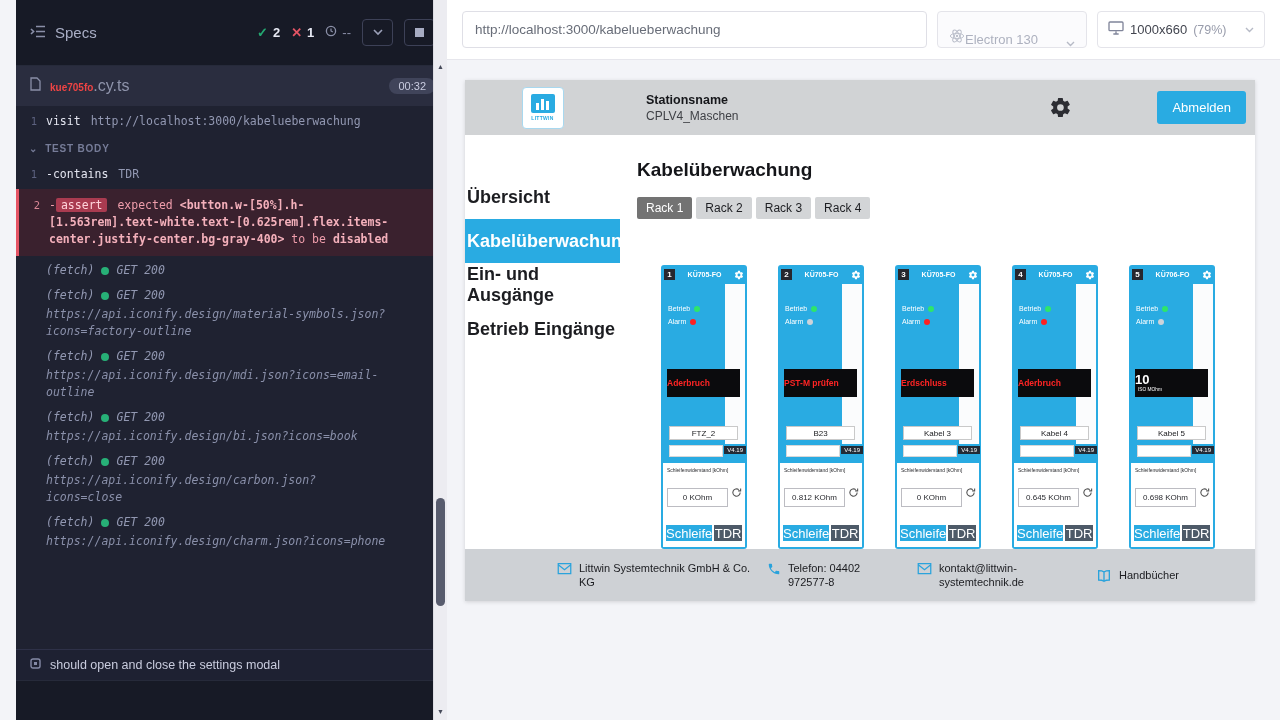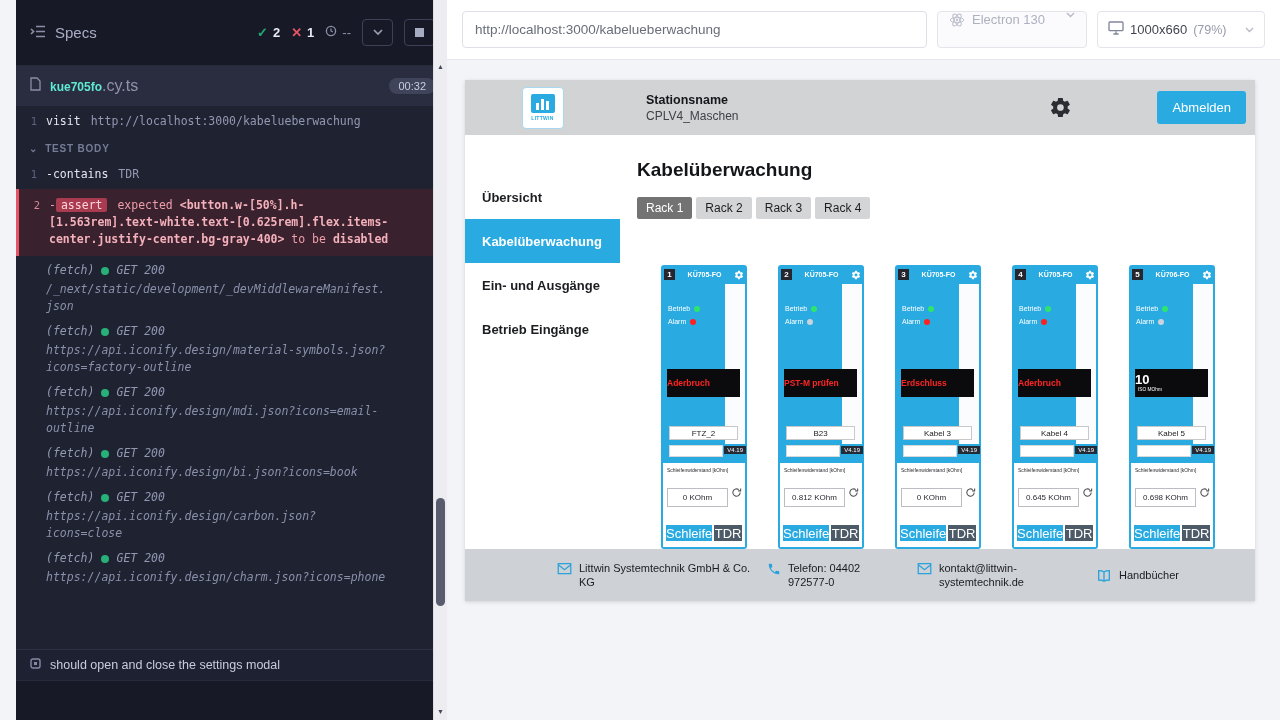--- a/index.html
+++ b/index.html
@@ -10,21 +10,21 @@
 .cy-header{height:66px;min-height:66px;background:#171a26;display:flex;align-items:center;padding:0 14px;gap:8px;border-bottom:1px solid #262a3a}
 .specs-btn{display:flex;align-items:center;gap:9px;color:#a9aec5;font-size:15px;cursor:pointer}
 .cy-stats{margin-left:auto;display:flex;align-items:center;gap:11px}
 .stat{display:flex;align-items:center;gap:5px;font-size:13px;color:#e7e9f3;font-weight:bold}
 .stat .ic{font-size:13px;font-weight:bold}
 .pass .ic{color:#24a871}.fail .ic{color:#e45464}
 .pend{color:#8b90a8;font-weight:normal;display:flex;align-items:center;gap:5px;font-size:13px}
 .hdr-btn{width:31px;height:27px;border:1px solid #3d4157;border-radius:4px;background:transparent;display:flex;align-items:center;justify-content:center;cursor:pointer}
 .stop-sq{width:9px;height:9px;background:#a7acc2;display:block}
 .spec-bar{height:40px;min-height:40px;background:#2a2d3f;display:flex;align-items:center;padding:0 14px;gap:9px}
-.spec-name{font-size:12px;font-weight:bold;color:#5eead4}
+.spec-name{font-size:10px;font-weight:bold;color:#ef4444}
 .spec-ext{color:#8f94ab;font-weight:normal}
 .spec-time{margin-left:auto;background:#40445a;color:#c9cce0;font-size:11px;padding:2px 9px;border-radius:10px}
 .cmd-log{flex:1;overflow:hidden;padding-top:3px;font-family:"DejaVu Sans Mono",monospace}
 .log-row{display:flex;padding:4px 0;cursor:pointer}
 .log-num{width:30px;min-width:30px;text-align:right;padding-right:9px;color:#5d6280;font-size:10.5px;line-height:17px}
 .log-body{width:340px;font-size:11.5px;line-height:17px;overflow-wrap:break-word}
 .cmd-name{color:#e3e5f0;margin-right:10px}
 .cmd-msg{color:#9298b2}
 .dash{color:#e3e5f0}
 .log-section{display:flex;align-items:center;gap:7px;padding:9px 0 8px 13px;color:#767c98;font-size:10px;font-weight:bold;letter-spacing:.8px;font-family:"Liberation Sans",sans-serif;cursor:pointer}
@@ -42,21 +42,21 @@
 .cy-footer-pad{height:40px;min-height:40px;background:#171a26;border-top:1px solid #262a3a}
 
 .scrollcol{position:absolute;left:433px;top:0;width:14px;height:720px;background:#ececf1;border-left:1px solid #dddde3}
 .scroll-up{position:absolute;top:62px;left:0;right:0;text-align:center;color:#454959;font-size:7px;line-height:10px}
 .scroll-dn{position:absolute;bottom:3px;left:0;right:0;text-align:center;color:#454959;font-size:7px;line-height:10px}
 .scroll-thumb{position:absolute;top:498px;left:2px;width:9px;height:108px;background:#585c6e;border-radius:5px;cursor:grab}
 
 .right{position:absolute;left:447px;top:0;width:833px;height:720px}
 .toolbar{height:60px;background:#fff;border-bottom:1px solid #e6e6ec;display:flex;align-items:center;padding:0 15px;gap:10px}
 .url-box{flex:1;height:37px;border:1px solid #dfdfe6;border-radius:4px;display:flex;align-items:center;padding:0 12px;color:#686d78;font-size:13.5px;background:#fff}
-.browser-box{width:150px;min-width:150px;height:37px;border:1px solid #e4e4ea;border-radius:4px;display:flex;align-items:flex-start;gap:7px;padding:0 11px;color:#adb1bf;font-size:13px;background:#fbfbfd;cursor:pointer}
+.browser-box{width:150px;min-width:150px;height:37px;border:1px solid #e4e4ea;border-radius:4px;display:flex;align-items:flex-end;padding:0 11px;color:#adb1bf;font-size:13px;background:#fbfbfd;cursor:pointer}
 .viewport-box{width:168px;min-width:168px;height:37px;border:1px solid #e4e4ea;border-radius:4px;display:flex;align-items:center;gap:6px;padding:0 10px;font-size:13px;background:#fff;cursor:pointer}
 .vp-size{color:#42454f}
 .vp-zoom{color:#989cab;font-size:12.5px}
 .chev{margin-left:auto;display:flex}
 
 .aut{position:absolute;top:60px;left:0;right:0;bottom:0;background:#f3f4f8}
 .app{position:absolute;left:18px;top:20px;width:790px;height:521px;background:#fff;box-shadow:0 1px 4px rgba(0,0,0,.14);display:flex;flex-direction:column}
 .app-header{height:55px;min-height:55px;background:#d1d3d5;display:flex;align-items:center}
 .logo-wrap{width:155px;min-width:155px;display:flex;justify-content:center}
 .logo-box{width:42px;height:42px;background:#fff;border:1px solid #a8d8ef;border-radius:4px;display:flex;flex-direction:column;align-items:center;justify-content:center;gap:2px}
@@ -64,21 +64,21 @@
 .logo-bar{width:3px;background:#fff}
 .logo-bar:nth-child(1){height:7px}.logo-bar:nth-child(2){height:11px}.logo-bar:nth-child(3){height:9px}
 .logo-word{font-size:5px;font-weight:bold;color:#29abe2;letter-spacing:.3px}
 .station{margin-left:26px}
 .station-label{font-size:12.5px;font-weight:bold;color:#15161a}
 .station-value{font-size:12px;color:#3f4146;margin-top:2px}
 .gear-lg{margin-left:auto;margin-right:85px;display:flex;cursor:pointer}
 .logout-btn{margin-right:9px;background:#29abe2;color:#fff;border:none;border-radius:3px;font-size:13px;padding:9px 15px;font-family:inherit;cursor:pointer}
 .app-body{flex:1;display:flex;overflow:hidden}
 .app-nav{width:155px;min-width:155px;padding-top:40px;background:#fff}
-.nav-item{height:44px;display:flex;align-items:center;padding-left:17px;font-size:13px;font-weight:bold;color:#1c1d21;cursor:pointer}
+.nav-item{height:44px;display:flex;align-items:center;padding-left:2px;font-size:18px;font-weight:bold;color:#1c1d21;cursor:pointer}
 .nav-item.active{background:#29abe2;color:#fff}
 .app-main{flex:1;padding:24px 0 0 17px;overflow:hidden}
 .page-title{font-size:19px;font-weight:bold;color:#141519;margin-bottom:16px}
 .tabs{display:flex;gap:4px}
 .tab{height:22px;padding:0 9px;font-size:12px;background:#d3d5d7;color:#1d1e22;border:none;border-radius:2px;font-family:inherit;cursor:pointer}
 .tab.active{background:#737373;color:#fff;font-weight:normal}
 .cards{display:flex;gap:31px;margin:46px 0 0 24px}
 .card{position:relative;width:86px;height:284px;min-width:86px;background:#29abe2;border-radius:3px}
 .card-head{height:16px;display:flex;align-items:center;padding:3px 3px 0 3px;gap:2px}
 .num{width:11px;height:11px;background:#26272e;color:#fff;font-size:8px;font-weight:bold;display:flex;align-items:center;justify-content:center;flex-shrink:0}
@@ -185,21 +185,20 @@
         <div class="log-body"><span class="dash f-pre">-</span><span class="assert-badge">assert</span><span class="f-pre"> expected </span><span class="f-target">&lt;button.w-[50%].h-[1.563rem].text-white.text-[0.625rem].flex.items-center.justify-center.bg-gray-400&gt;</span><span class="f-pre"> to be </span><span class="f-state">disabled</span></div>
       </div>
       <div class="log-row fetch">
         <span class="log-num"></span>
         <div class="log-body">
           <div class="fetch-head">
             <span class="fetch-name">(fetch)</span>
             <span class="dot"></span>
             <span class="fetch-badge">GET 200</span>
           </div>
-          <div class="fetch-url">/_next/static/development/_devMiddlewareManifest.json</div>
         </div>
       </div>
       <div class="log-row fetch">
         <span class="log-num"></span>
         <div class="log-body">
           <div class="fetch-head">
             <span class="fetch-name">(fetch)</span>
             <span class="dot"></span>
             <span class="fetch-badge">GET 200</span>
           </div>
@@ -573,21 +572,21 @@
               </svg>
             </span>
             <span class="f-text">Littwin Systemtechnik GmbH &amp; Co. KG</span>
           </div>
           <div class="f-item">
             <span class="f-icon">
               <svg width="14" height="14" viewBox="0 0 24 24">
                 <path fill="#2aa3dc" d="M6.6 10.8c1.4 2.8 3.8 5.1 6.6 6.6l2.2-2.2c.3-.3.7-.4 1-.2 1.1.4 2.3.6 3.6.6.6 0 1 .4 1 1V20c0 .6-.4 1-1 1C10.6 21 3 13.4 3 4c0-.6.4-1 1-1h3.5c.6 0 1 .4 1 1 0 1.2.2 2.4.6 3.6.1.3 0 .7-.2 1l-2.3 2.2z"></path>
               </svg>
             </span>
-            <span class="f-text">Telefon: 04402 972577-0</span>
+            <span class="f-text">Telefon: 04402 972577-8</span>
           </div>
           <div class="f-item">
             <span class="f-icon">
               <svg width="15" height="13" viewBox="0 0 24 20">
                 <path fill="none" stroke="#2aa3dc" stroke-width="2" d="M2 2h20v16H2z"></path>
                 <path fill="none" stroke="#2aa3dc" stroke-width="2" d="M2 4l10 8L22 4"></path>
               </svg>
             </span>
             <span class="f-text">kontakt@littwin-systemtechnik.de</span>
           </div>

